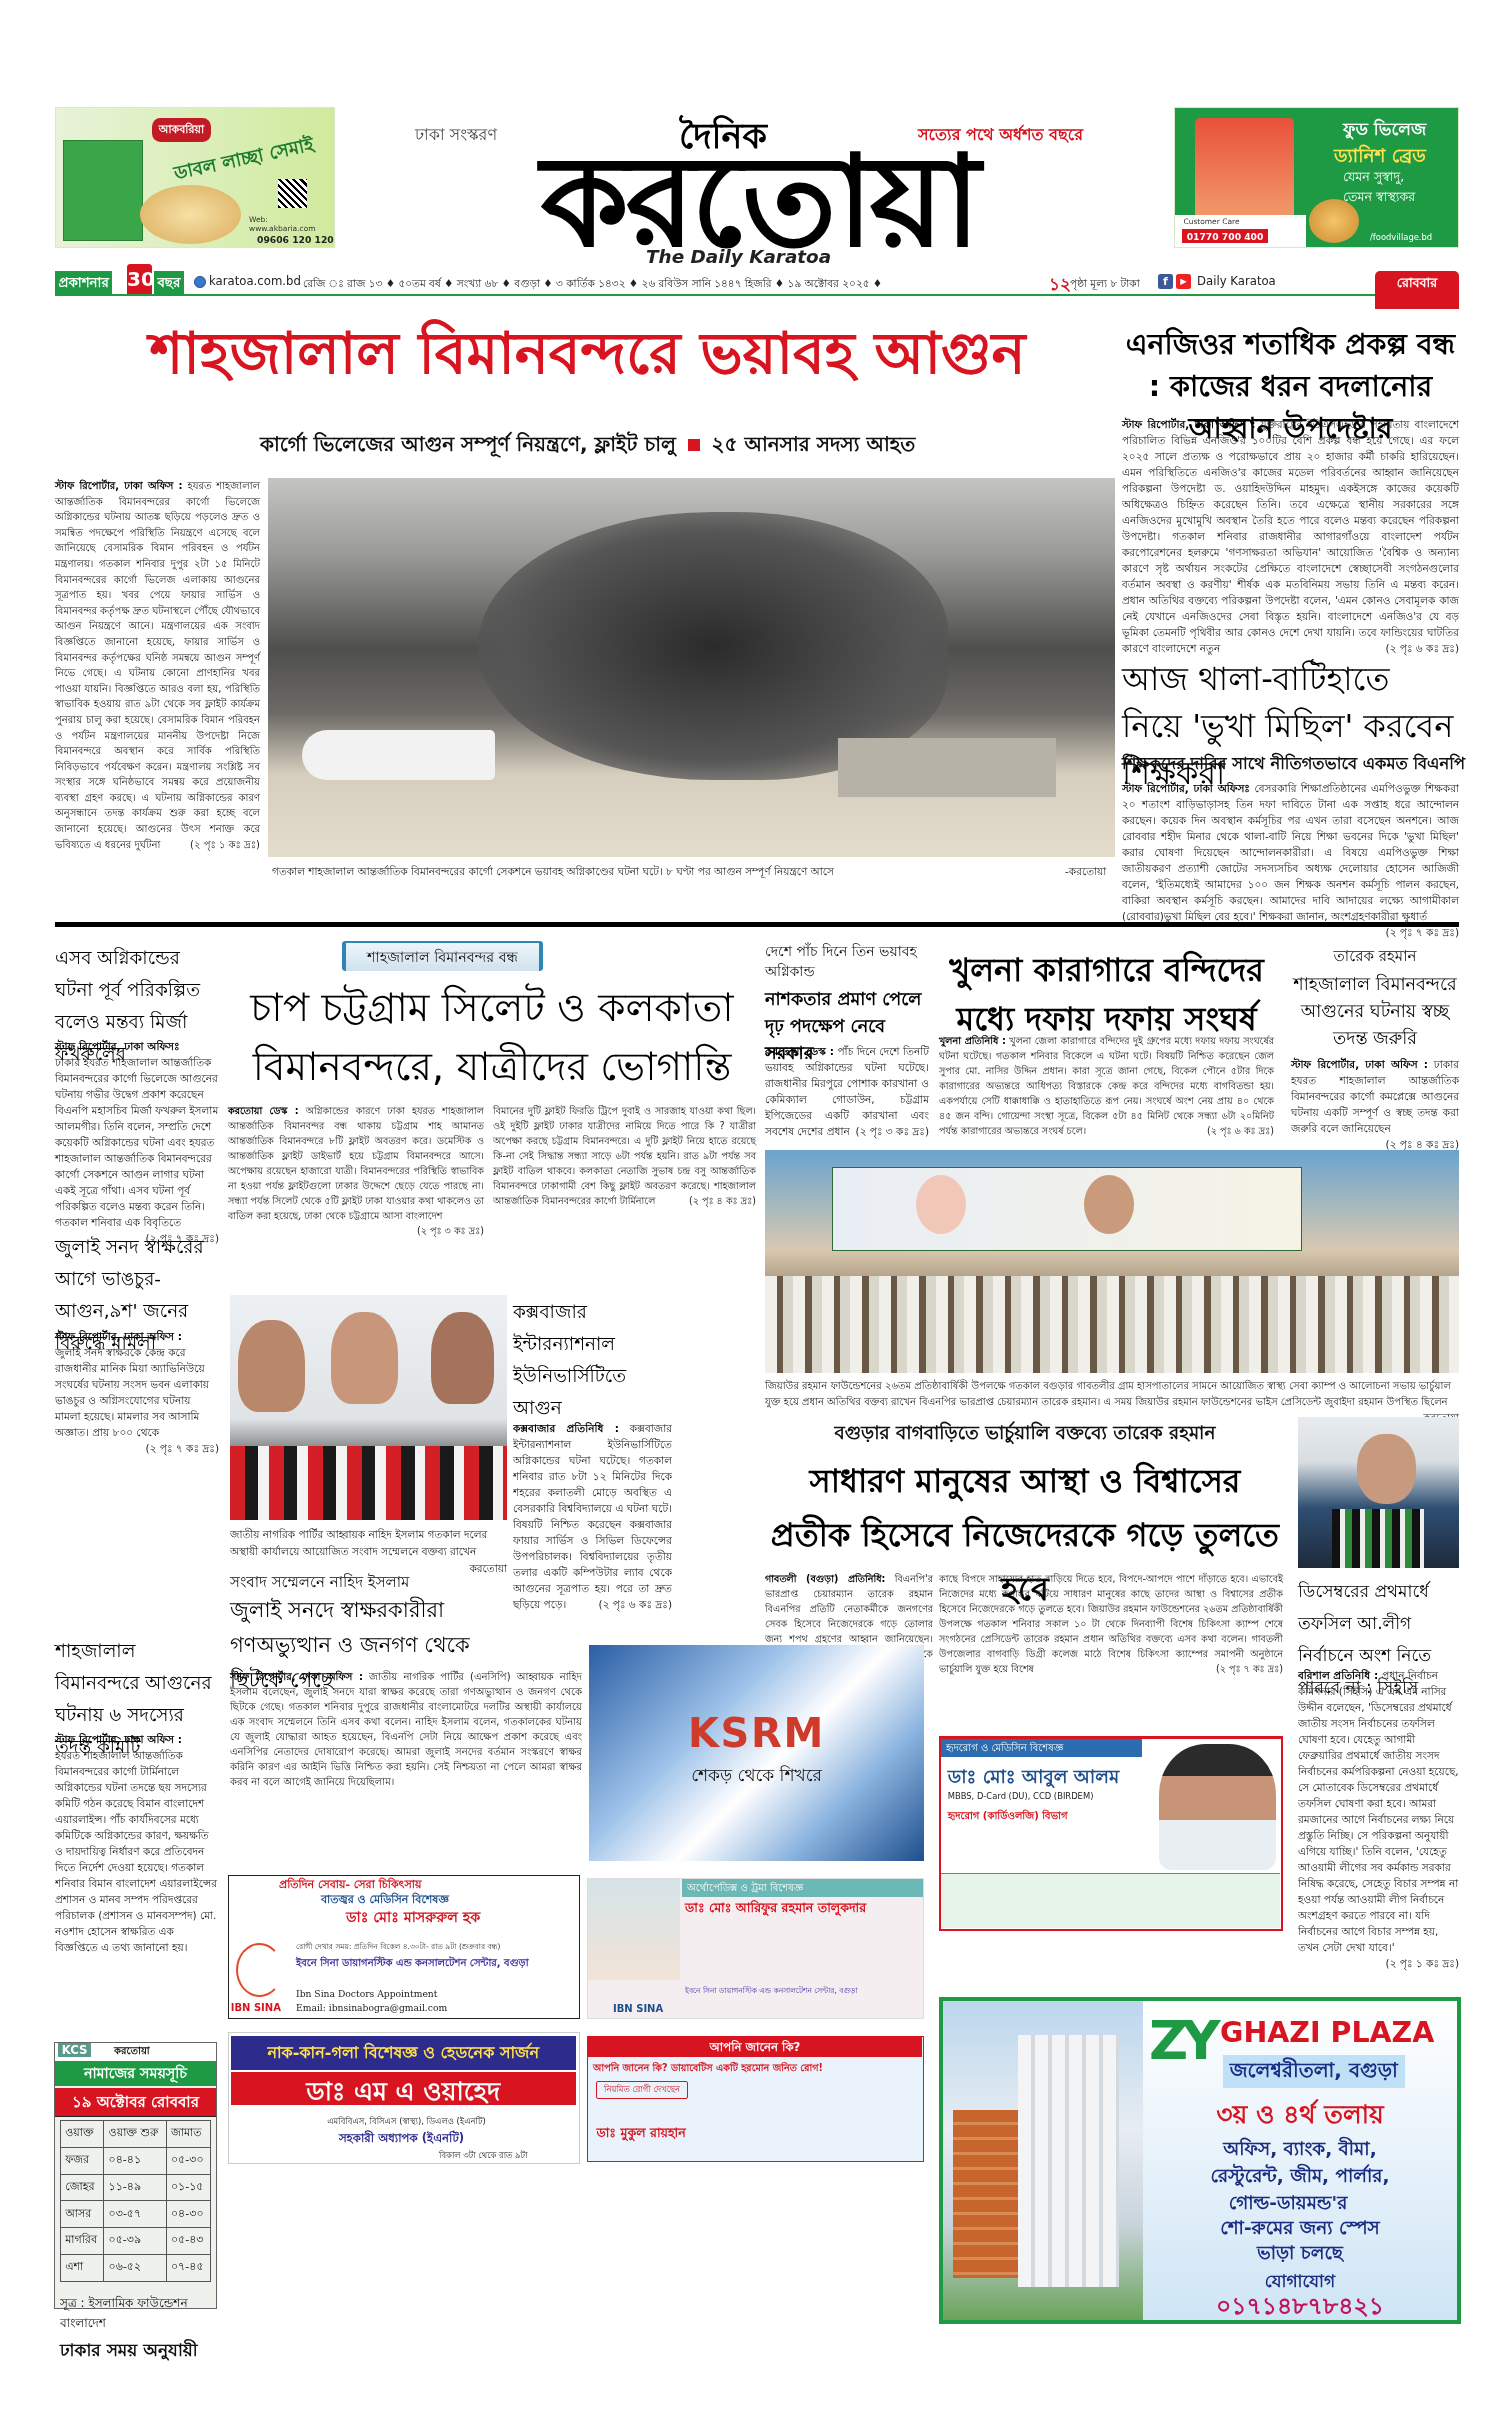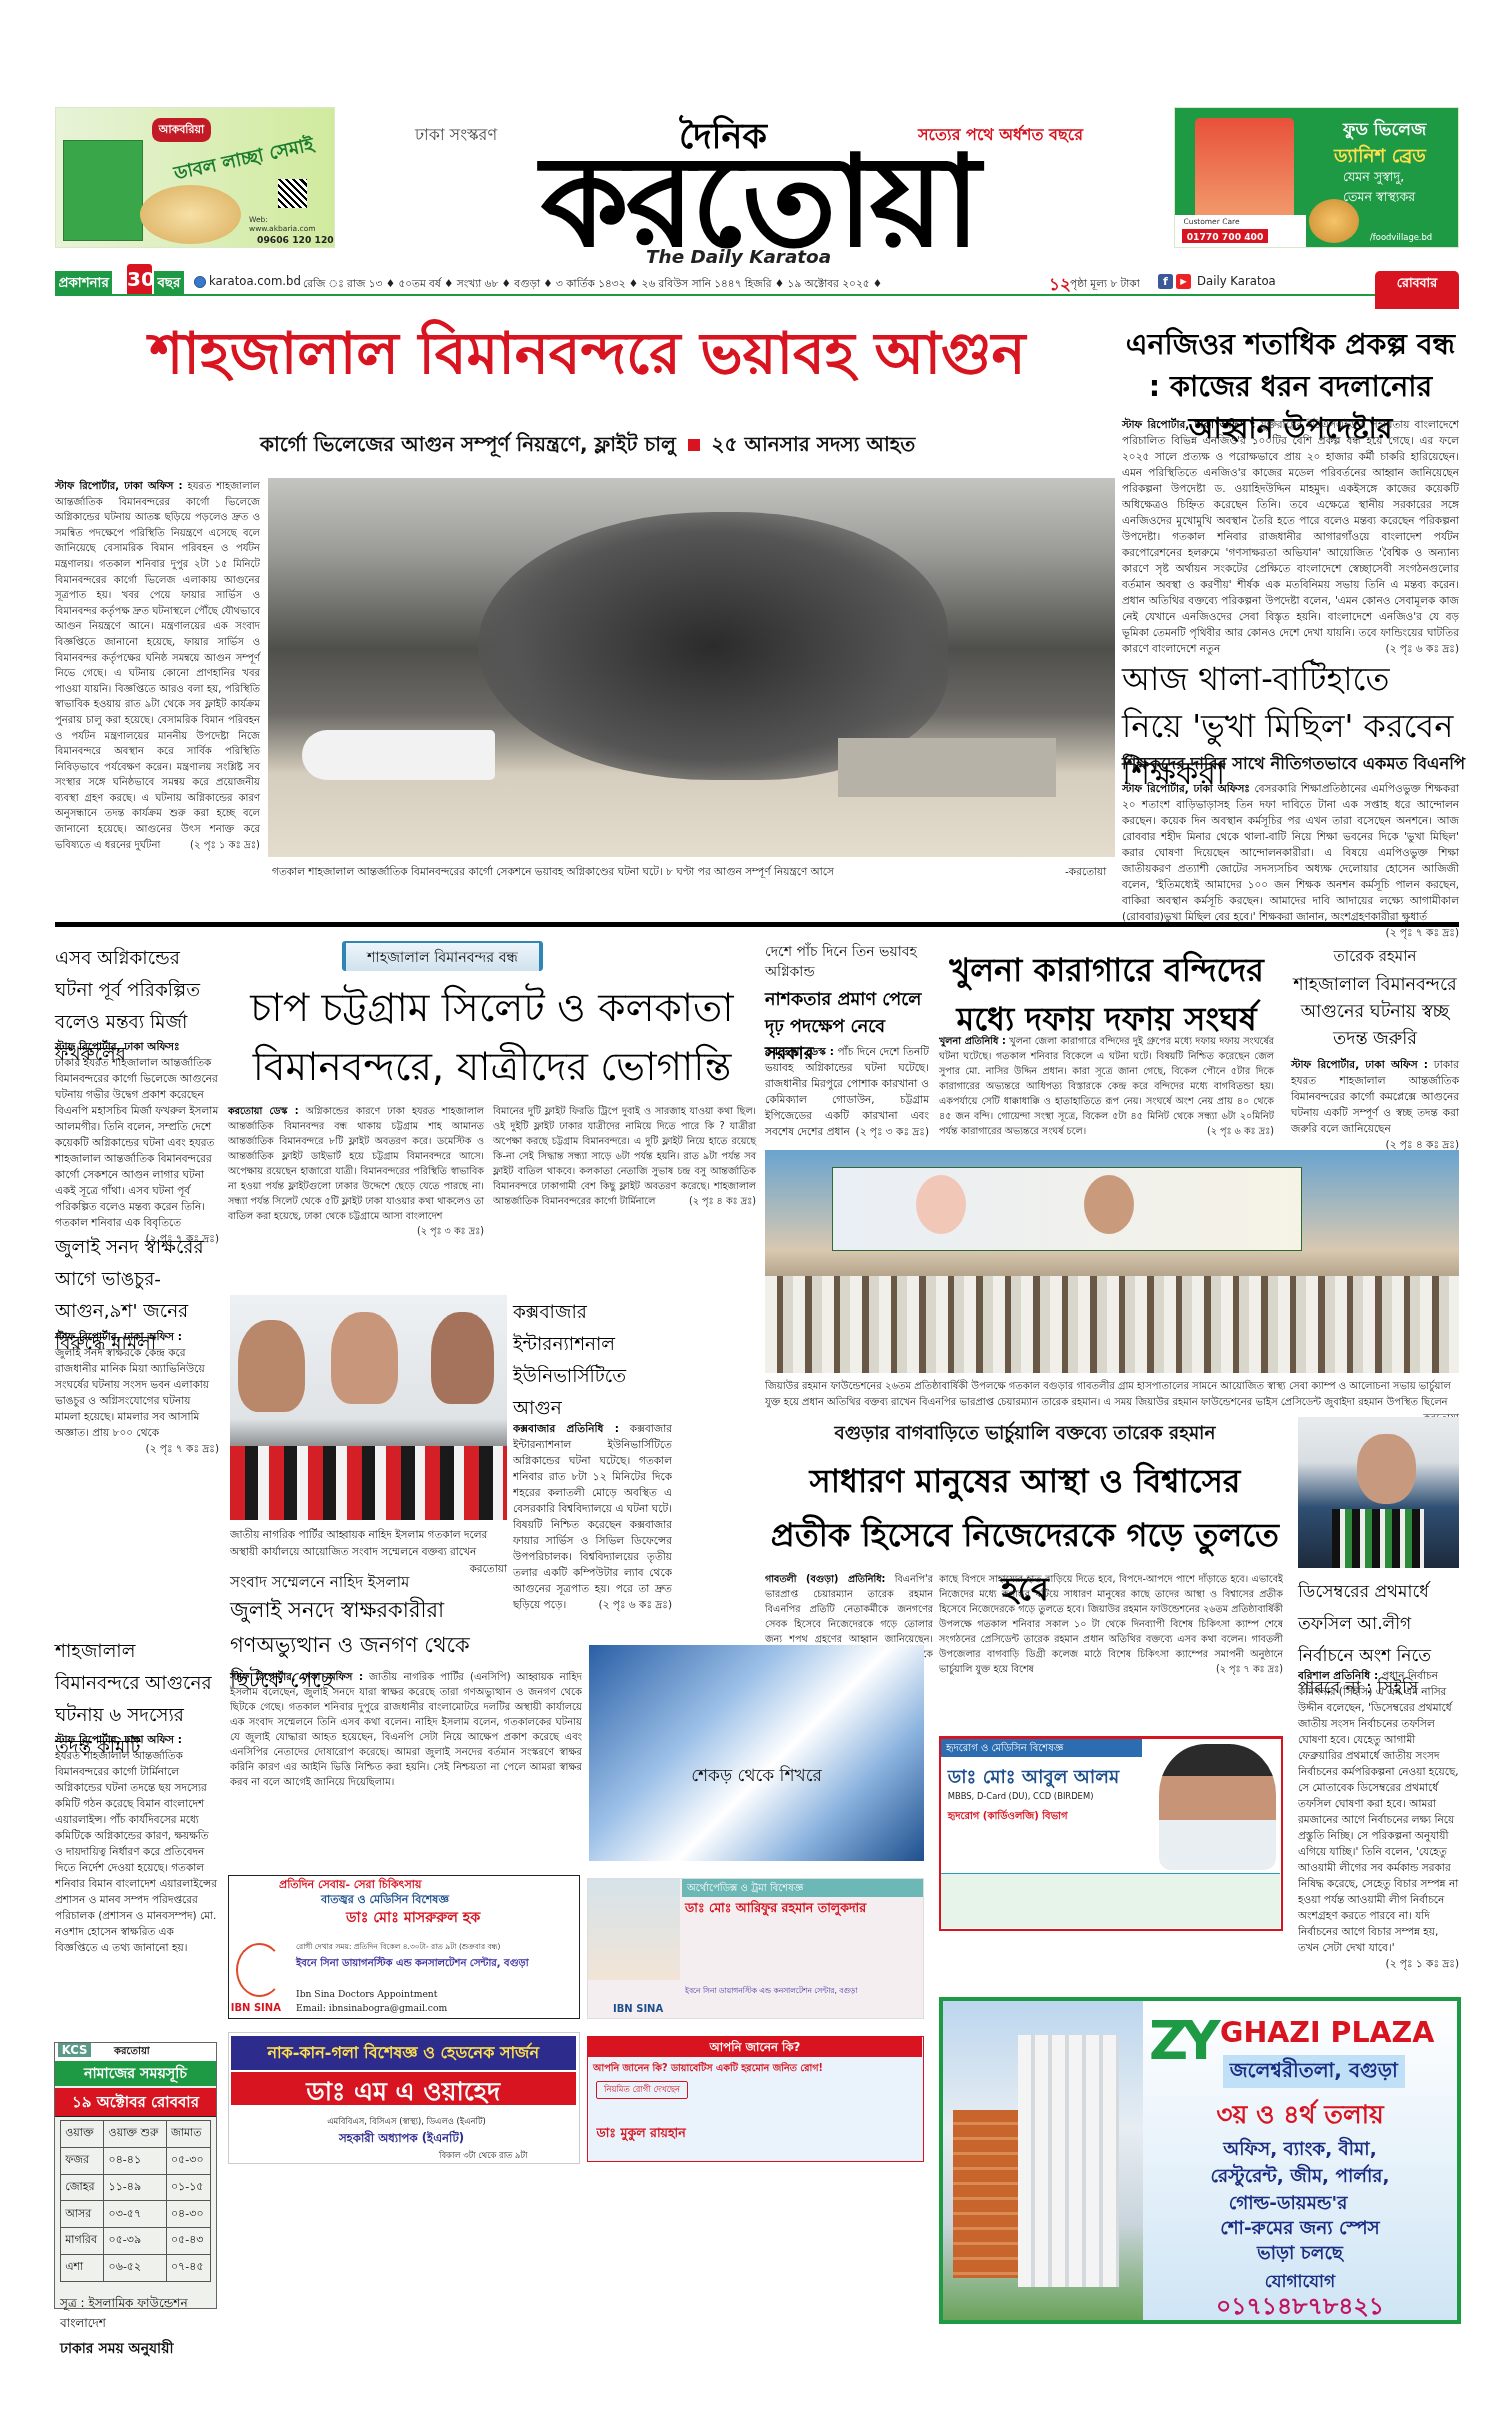--- a/index.html
+++ b/index.html
@@ -150,21 +150,21 @@
             <td>০৫-৪৩</td>
           </tr>
       <tr>
             <td>এশা</td>
             <td>০৬-৫২</td>
             <td>০৭-৪৫</td>
           </tr>
     </tbody>
       </table>
     <div style="font-size:12px;margin-top:12px">সূত্র : ইসলামিক ফাউন্ডেশন বাংলাদেশ</div>
-    <div style="font-size:14px;font-weight:bold;margin-top:3.4px">ঢাকার সময় অনুযায়ী</div>
+    <div style="font-size:17px;font-weight:bold;margin-top:3.4px">ঢাকার সময় অনুযায়ী</div>
   </div>
 </div>
 
 <div class="abs" style="left:342px;top:941px;width:201px;height:30px;background:linear-gradient(#eef5fa,#cfe2ee);border-left:4.2px solid #2f86b5;border-right:4.2px solid #2f86b5;border-top:2.5px solid #2f86b5;font-size:14.3px;text-align:center;line-height:28.5px;border-radius:3.4px">শাহজালাল বিমানবন্দর বন্ধ</div>
 <div class="abs hl" style="left:228px;top:978px;width:528px;font-size:39px;line-height:59px;font-weight:normal;text-align:center">চাপ চট্টগ্রাম সিলেট ও কলকাতা বিমানবন্দরে, যাত্রীদের ভোগান্তি</div>
 <div class="abs body-text" style="left:228px;top:1103px;width:256px;font-size:9.6px;line-height:15px">
   <b>করতোয়া ডেস্ক :</b> <span>অগ্নিকান্ডের কারণে ঢাকা হযরত শাহজালাল আন্তর্জাতিক বিমানবন্দর বন্ধ থাকায় চট্টগ্রাম শাহ আমানত আন্তর্জাতিক বিমানবন্দরে ৮টি ফ্লাইট অবতরণ করে। ডমেস্টিক ও আন্তর্জাতিক ফ্লাইট ডাইভার্ট হয়ে চট্টগ্রাম বিমানবন্দরে আসে। অপেক্ষায় রয়েছেন হাজারো যাত্রী। বিমানবন্দরের পরিস্থিতি স্বাভাবিক না হওয়া পর্যন্ত ফ্লাইটগুলো ঢাকার উদ্দেশে ছেড়ে যেতে পারছে না। সন্ধ্যা পর্যন্ত সিলেট থেকে ৫টি ফ্লাইট ঢাকা যাওয়ার কথা থাকলেও তা বাতিল করা হয়েছে, ঢাকা থেকে চট্টগ্রামে আসা বাংলাদেশ</span>
   <span class="jump">(২ পৃঃ ৩ কঃ দ্রঃ)</span>
 </div>
 <div class="abs body-text" style="left:493px;top:1103px;width:263px;font-size:9.6px;line-height:15px">
@@ -238,20 +238,21 @@
   <span class="jump">(২ পৃঃ ৭ কঃ দ্রঃ)</span>
 </div>
 
 <div class="abs hl" style="left:1298px;top:1575px;width:161px;font-size:17px;line-height:32px;font-weight:normal">ডিসেম্বরের প্রথমার্ধে তফসিল আ.লীগ নির্বাচনে অংশ নিতে পারবে না : সিইসি</div>
 <div class="abs body-text" style="left:1298px;top:1667px;width:161px;height:319px;overflow:hidden;text-align:left">
   <b>বরিশাল প্রতিনিধি :</b> <span>প্রধান নির্বাচন কমিশনার (সিইসি) এ এম এম নাসির উদ্দীন বলেছেন, 'ডিসেম্বরের প্রথমার্ধে জাতীয় সংসদ নির্বাচনের তফসিল ঘোষণা হবে। যেহেতু আগামী ফেব্রুয়ারির প্রথমার্ধে জাতীয় সংসদ নির্বাচনের কর্মপরিকল্পনা নেওয়া হয়েছে, সে মোতাবেক ডিসেম্বরের প্রথমার্ধে তফসিল ঘোষণা করা হবে। আমরা রমজানের আগে নির্বাচনের লক্ষ্য নিয়ে প্রস্তুতি নিচ্ছি। সে পরিকল্পনা অনুযায়ী এগিয়ে যাচ্ছি।' তিনি বলেন, 'যেহেতু আওয়ামী লীগের সব কর্মকান্ড সরকার নিষিদ্ধ করেছে, সেহেতু বিচার সম্পন্ন না হওয়া পর্যন্ত আওয়ামী লীগ নির্বাচনে অংশগ্রহণ করতে পারবে না। যদি নির্বাচনের আগে বিচার সম্পন্ন হয়, তখন সেটা দেখা যাবে।'</span>
   <span class="jump">(২ পৃঃ ১ কঃ দ্রঃ)</span>
 </div>
 
 <div class="abs" style="left:589px;top:1645px;width:335px;height:216px;background:linear-gradient(135deg,#2a5fa5 0%,#9cc0e8 35%,#ffffff 55%,#8bb3df 75%,#1e4f8d 100%)">
+  <div class="abs" style="left:0;top:65px;width:335px;text-align:center;font-size:40px;font-weight:bold;color:#cf3b2b;letter-spacing:1.7px">KSRM</div>
   <div class="abs" style="left:0;top:117px;width:335px;text-align:center;font-size:17px;color:#111">শেকড় থেকে শিখরে</div>
 </div>
 
 <div class="abs" style="left:939px;top:1736px;width:344px;height:195px;border:2.5px solid #d7141f;border-top-width:3.4px;background:#fff">
   <div class="abs" style="left:0;top:0;width:201px;height:18.4px;background:#2b6db0;color:#fff;font-size:10px;line-height:18.4px;padding-left:5px">হৃদরোগ ও মেডিসিন বিশেষজ্ঞ</div>
   <div class="abs" style="left:6.7px;top:23.5px;font-size:18.4px;font-weight:bold;color:#1e4f8d">ডাঃ মোঃ আবুল আলম</div>
   <div class="abs" style="left:6.7px;top:52px;font-size:8.4px;color:#222">MBBS, D-Card (DU), CCD (BIRDEM)</div>
   <div class="abs" style="left:6.7px;top:69px;font-size:10px;color:#d7141f;font-weight:bold">হৃদরোগ (কার্ডিওলজি) বিভাগ</div>
   <div class="abs" style="left:218px;top:5px;width:117px;height:126px;border-radius:40% 40% 10% 10%;background:linear-gradient(#2b2b2b 0 25%,#c79477 25% 60%,#e9eef2 60%)"></div>
   <div class="abs" style="left:0;top:134px;width:339px;height:55px;background:#e6f4ea;border-top:1.7px solid #2a9bb1"></div>

